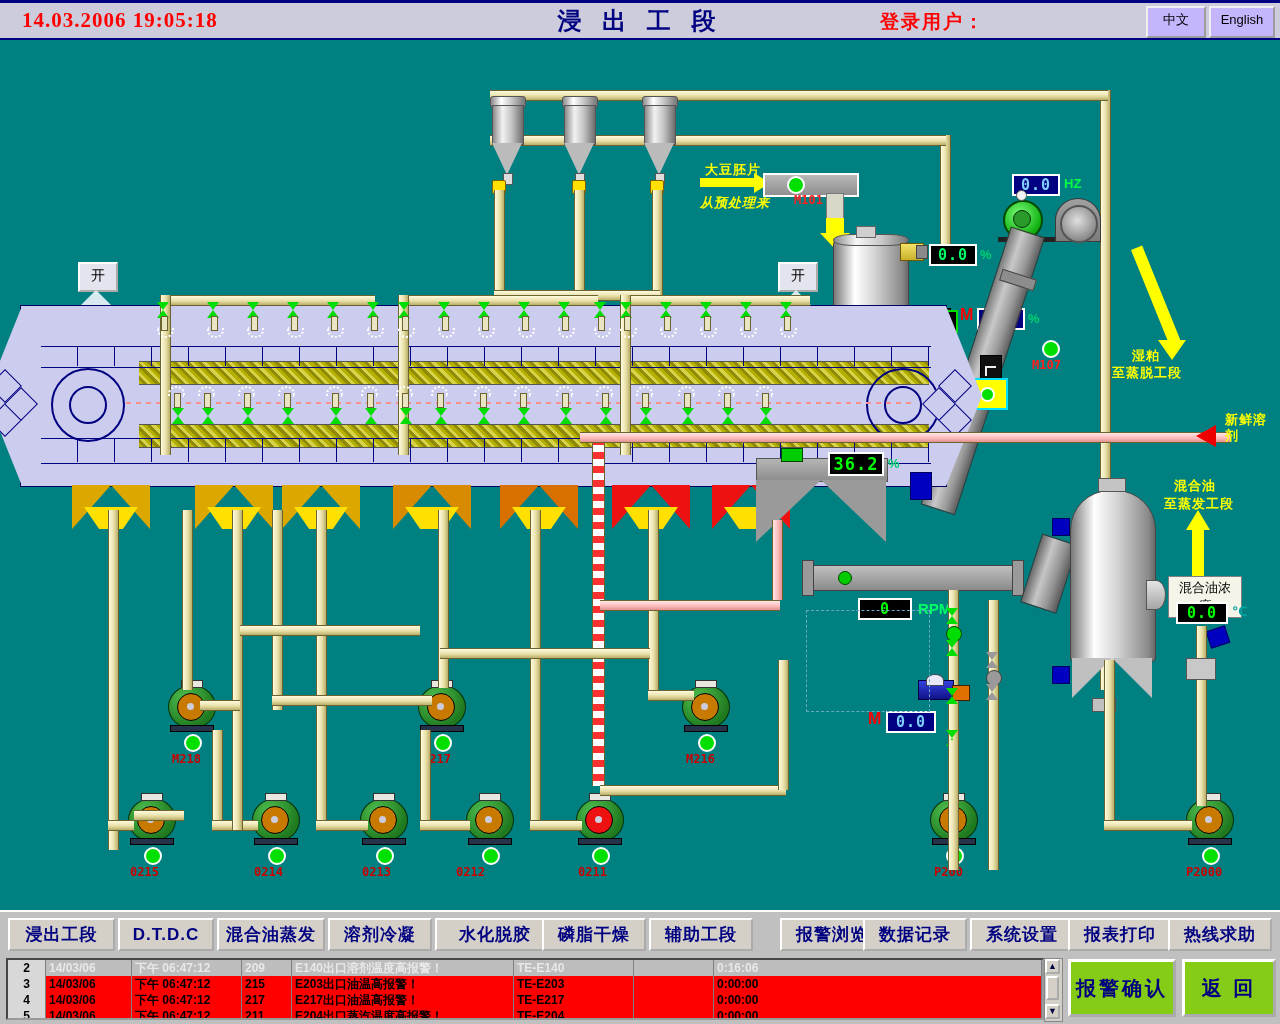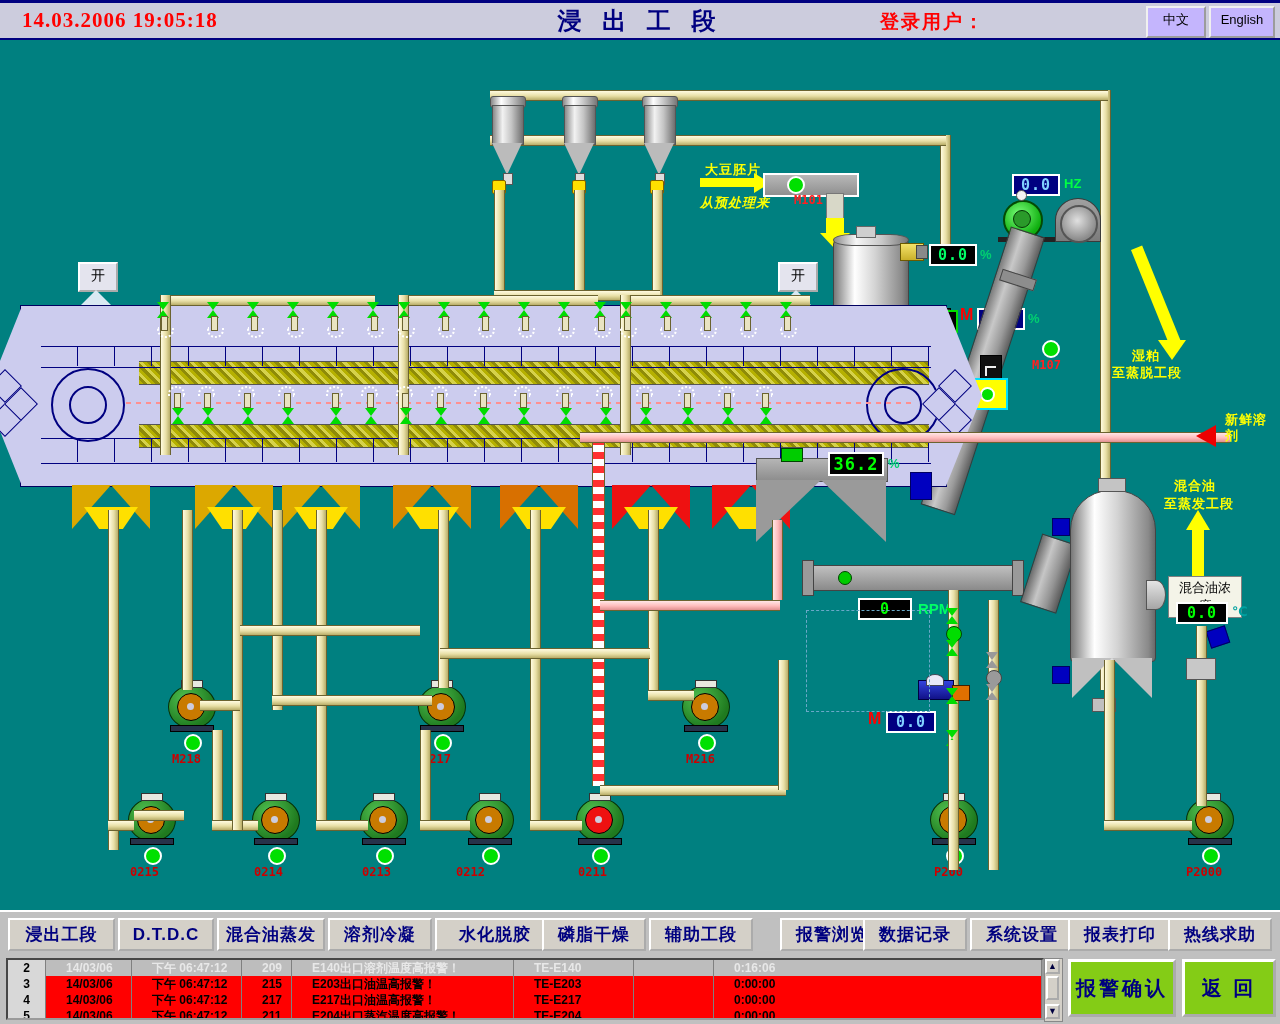--- a/index.html
+++ b/index.html
@@ -98,21 +98,21 @@
        color:#000080;font-size:17px;font-weight:bold;text-align:center;line-height:29px;
        letter-spacing:1px;cursor:pointer;box-sizing:border-box;}
 
   
   #alarm{position:absolute;left:0;top:955px;width:1280px;height:69px;background:#c0c0c0;}
   #alarm-table{position:absolute;left:6px;top:3px;width:1038px;height:62px;
                background:#fff;border:2px inset #9a9a9a;overflow:hidden;box-sizing:border-box;}
   .arow{position:absolute;left:0;width:1034px;height:16px;font-size:12px;font-weight:bold;
         font-family:"Liberation Sans",sans-serif;}
   .arow .cell{position:absolute;top:0;height:16px;line-height:16px;overflow:hidden;white-space:nowrap;
-              box-sizing:border-box;border-right:1px solid #808080;padding-left:20px;}
+              box-sizing:border-box;border-right:1px solid #808080;padding-left:3px;}
   .arow.red .cell{background:#ff0000;color:#000;}
   .arow.gray .cell{background:#bdbdbd;color:#e8e8e8;}
   .arow .idx{background:#d8d8d8 !important;color:#000 !important;text-align:center;padding:0;}
   .arow .sel{position:absolute;left:2px;top:3px;width:0;height:0;border-top:5px solid transparent;
              border-bottom:5px solid transparent;border-left:7px solid #000;}
   #ascroll{position:absolute;left:1044px;top:3px;width:17px;height:62px;background:#d4d0c8;border:1px solid #888;}
   .sb-btn{position:absolute;left:0;width:15px;height:15px;background:#d4d0c8;border:2px outset #fff;
           box-sizing:border-box;text-align:center;font-size:9px;line-height:11px;color:#000040;}
   .alarm-btn{position:absolute;top:4px;height:58px;background:#84cc16;border:3px outset #ffffff;
              color:#000080;font-size:20px;font-weight:bold;text-align:center;line-height:52px;

